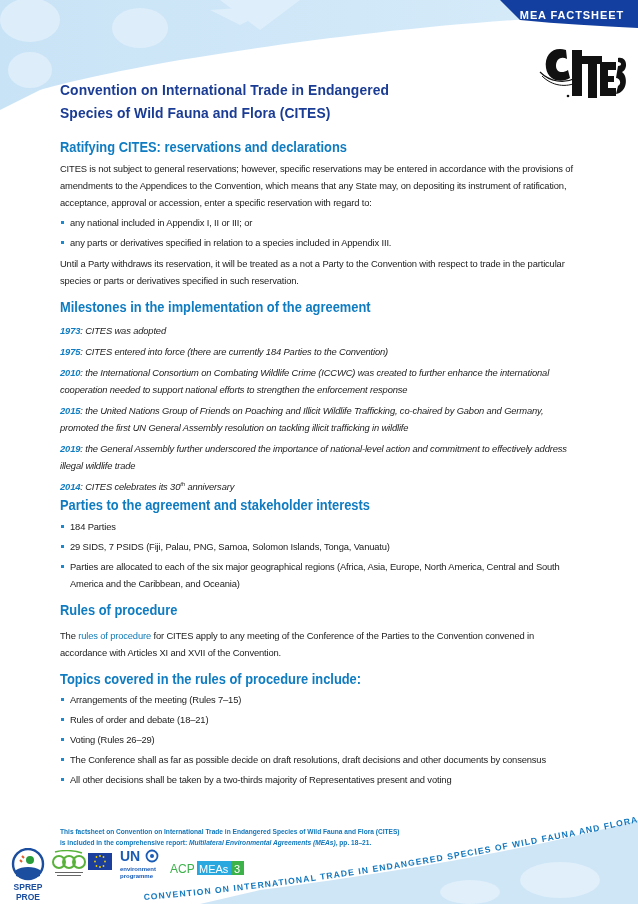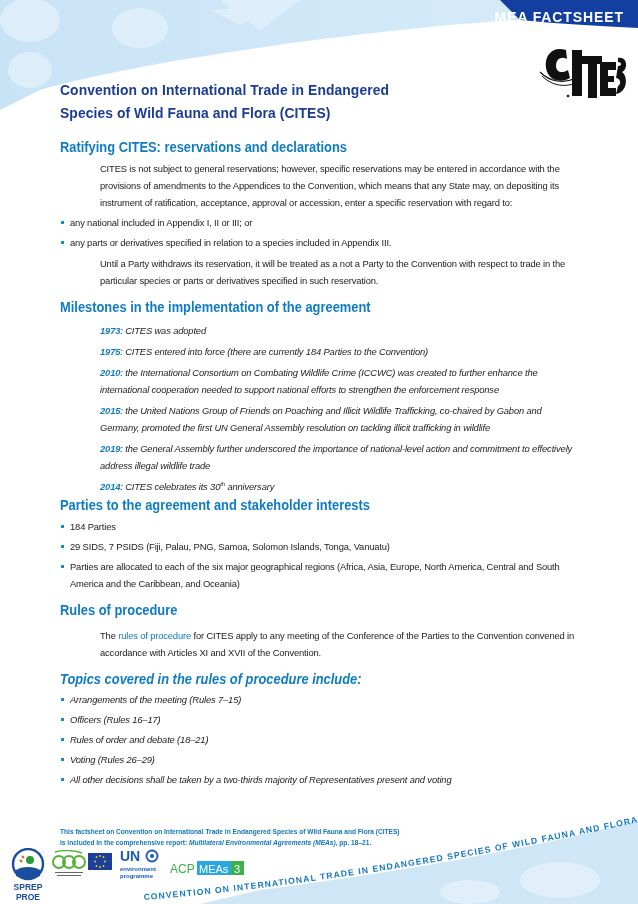--- a/index.html
+++ b/index.html
@@ -3,58 +3,58 @@
 <meta charset="utf-8">
 <style>
   * { box-sizing: border-box; margin: 0; padding: 0; }
   html, body { width: 638px; height: 904px; overflow: hidden; background: #ffffff; }
   body { position: relative; font-family: "Liberation Sans", sans-serif; color: #222; }
 
   .bg-top { position: absolute; left: 0; top: 0; width: 638px; height: 130px; z-index: 0; }
   .bg-bottom { position: absolute; left: 0; top: 820px; width: 638px; height: 84px; z-index: 0; }
 
   .header-label {
-    position: absolute; top: 9px; right: 14px; color: #ffffff; font-size: 14px;
+    position: absolute; top: 9px; right: 14px; color: #ffffff; font-size: 11px;
     font-weight: bold; letter-spacing: 0.9px; z-index: 2;
   }
   .logo-cites { position: absolute; left: 536px; top: 42px; width: 94px; height: 58px; z-index: 2; }
 
   .title {
     position: absolute; left: 60px; top: 78px; width: 440px; z-index: 2;
     color: #1b3c94; font-size: 15.4px; font-weight: bold; line-height: 23px;
     transform: scaleX(0.9); transform-origin: left top; letter-spacing: 0.1px;
   }
 
   .content { position: absolute; left: 60px; top: 138px; width: 520px; z-index: 2; }
 
   h2 {
     color: #0f7cc2; font-size: 14px; font-weight: bold; line-height: 18px;
     transform: scaleX(0.92); transform-origin: left top; white-space: nowrap;
   }
   p, li { font-size: 9.4px; line-height: 17px; color: #222; letter-spacing: -0.15px; }
-  p { margin-top: 4px; margin-left: 40px; }
+  p { margin-top: 4px; }
   ul { list-style: none; }
   li { position: relative; padding-left: 10px; margin-top: 3px; }
   li::before {
     content: ""; position: absolute; left: 1px; top: 7px; width: 3px; height: 3px;
     background: #1a8ad0;
   }
   .year { color: #0f7cc2; font-weight: bold; }
   sup { font-size: 6px; line-height: 0; vertical-align: 4px; }
   .link { color: #137ab5; }
 
   .sec-ratify h2 { margin-top: 0; }
   .sec-milestones { margin-top: 9px; }
   .sec-milestones p { margin-top: 4px; line-height: 17px; font-style: italic; }
   .sec-milestones h2 { margin-bottom: 6px; }
   .sec-parties { margin-top: 1px; }
   .sec-parties h2 { margin-bottom: 4px; }
   .sec-rules { margin-top: 9px; }
   .sec-rules h2 { margin-bottom: 8px; }
-  .sec-topics { margin-top: 9px; font-style: italic; }
+  .sec-topics { margin-top: 9px; }
   .sec-topics h2 { margin-bottom: 2px; }
 
   .footnote {
     position: absolute; left: 60px; top: 826px; width: 420px; z-index: 2;
     color: #1277bb; font-size: 6.6px; font-weight: bold; line-height: 11px;
   }
   .footnote em { font-style: italic; }
 
   .logos { position: absolute; left: 0; top: 848px; width: 260px; height: 56px; z-index: 2; }
   .logo { position: absolute; }
@@ -141,23 +141,23 @@
 
   <section class="sec-rules">
     <h2>Rules of procedure</h2>
     <p><span>The </span><a class="link">rules of procedure</a><span> for CITES apply to any meeting of the Conference of the Parties to the Convention convened in accordance with Articles XI and XVII of the Convention.</span></p>
   </section>
 
   <section class="sec-topics">
     <h2>Topics covered in the rules of procedure include:</h2>
     <ul>
       <li>Arrangements of the meeting (Rules 7–15)</li>
-      <li>Officers (Rules 16–17)</li>
       <li>Rules of order and debate (18–21)</li>
       <li>Voting (Rules 26–29)</li>
+      <li>The Conference shall as far as possible decide on draft resolutions, draft decisions and other documents by consensus</li>
       <li>All other decisions shall be taken by a two-thirds majority of Representatives present and voting</li>
     </ul>
   </section>
 </div>
 
 <svg class="bg-bottom" viewBox="0 0 638 84" preserveAspectRatio="none">
   <path d="M638 0 C560 22 420 50 260 70 L200 84 H638 Z" fill="#cfe6f7"></path>
   <g fill="#e1effa" opacity="0.9">
     <ellipse cx="560" cy="60" rx="40" ry="18"></ellipse>
     <ellipse cx="470" cy="72" rx="30" ry="12"></ellipse>

